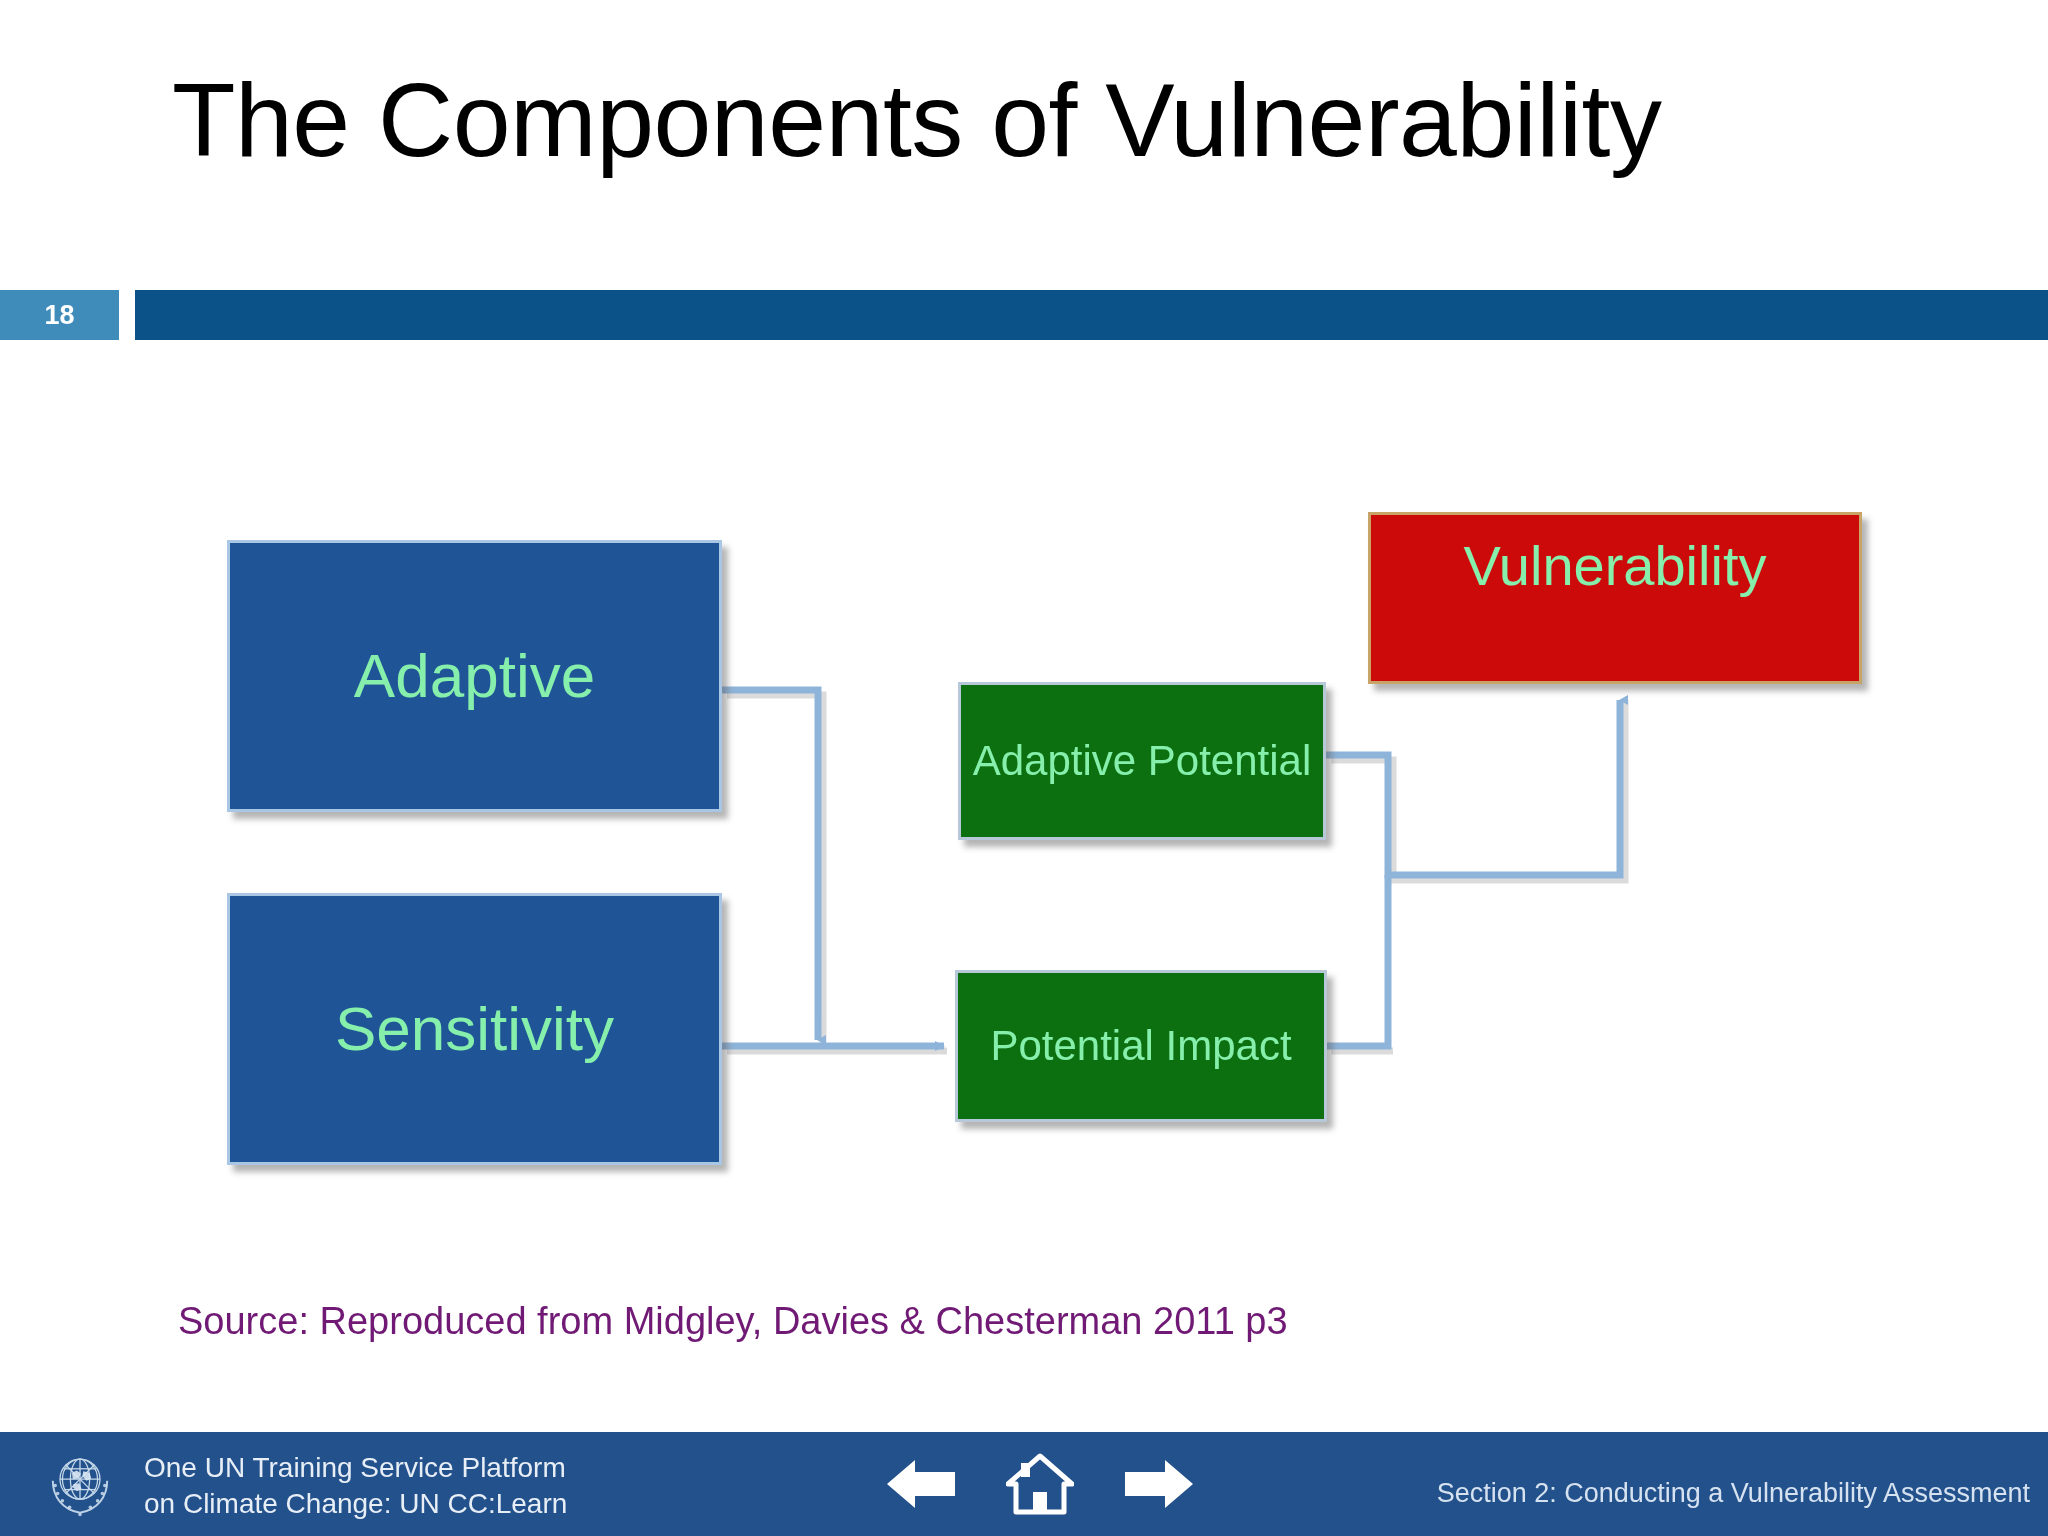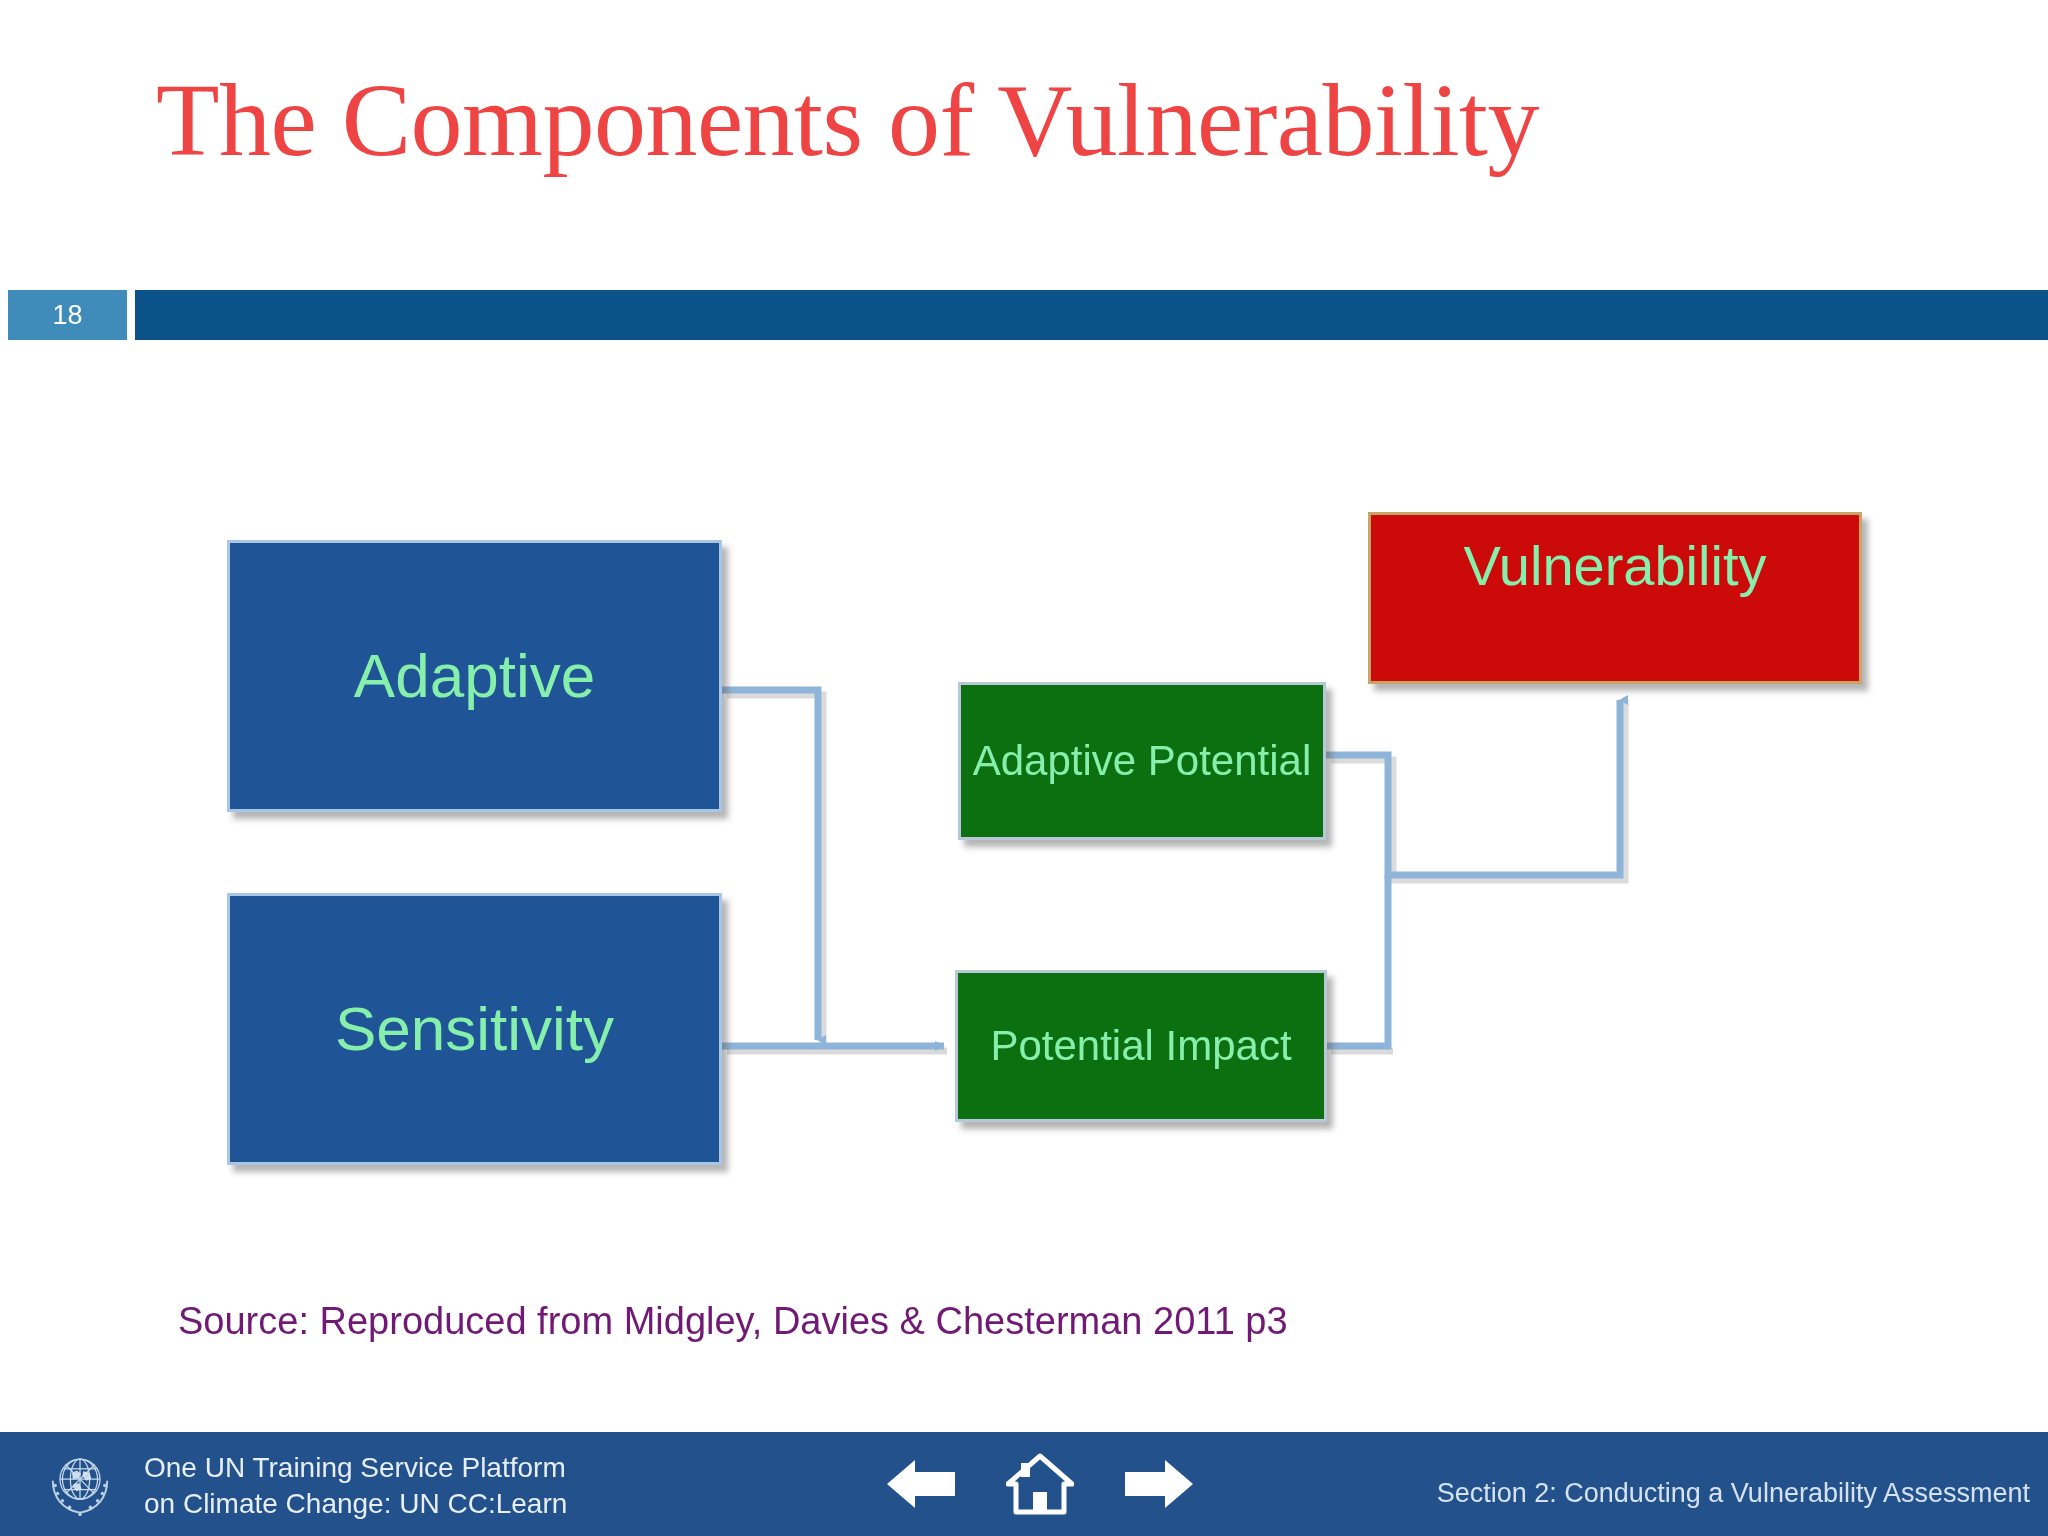--- a/index.html
+++ b/index.html
@@ -12,54 +12,52 @@
     width: 2048px;
     height: 1536px;
     background: #ffffff;
     overflow: hidden;
     font-family: "Liberation Sans", sans-serif;
   }
 
   
   #slide-title {
     position: absolute;
-    left: 156px;
+    left: 172px;
     top: 62px;
     width: 1760px;
     font-size: 104px;
     font-weight: 400;
     line-height: 1.12;
-    color: #ef4444;
+    color: #000000;
     letter-spacing: -0.5px;
     white-space: nowrap;
-    font-family: Liberation Serif, serif;
   }
 
   
   .header-band-wrap {
     position: absolute;
     left: 0;
     top: 290px;
     width: 2048px;
     height: 50px;
   }
   .page-badge {
     position: absolute;
     left: 0;
     top: 0;
     width: 119px;
     height: 50px;
     background: #3f8cba;
     color: #ffffff;
     font-size: 27px;
-    font-weight: normal;
+    font-weight: bold;
     display: flex;
     align-items: center;
     justify-content: center;
-    margin-left: 8px;
   }
   .header-bar {
     position: absolute;
     left: 135px;
     top: 0;
     width: 1913px;
     height: 50px;
     background: #0a5288;
   }
 

